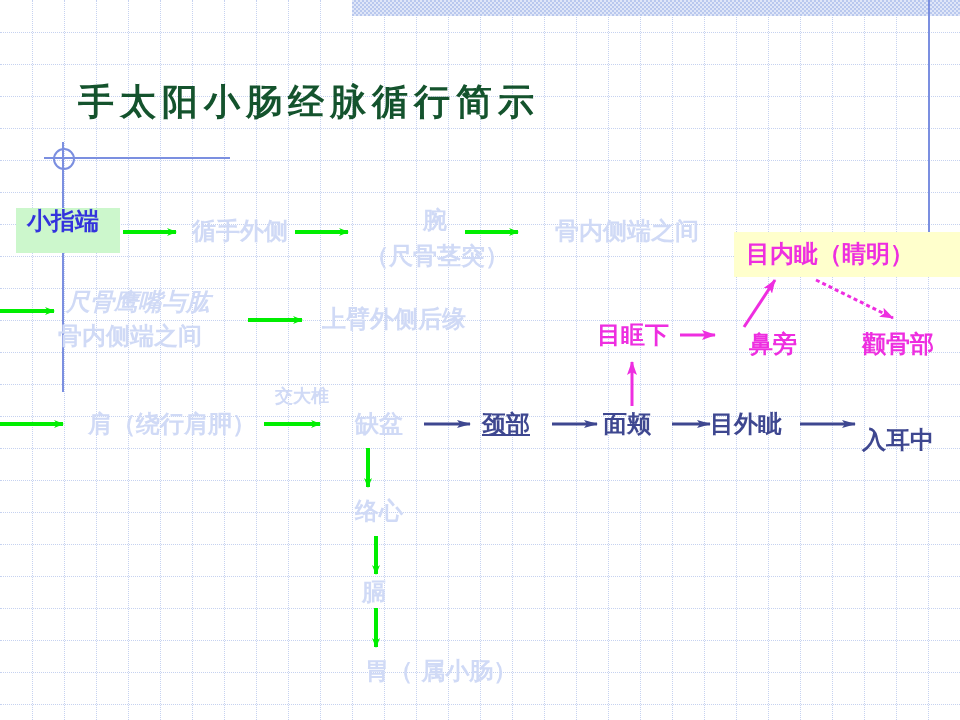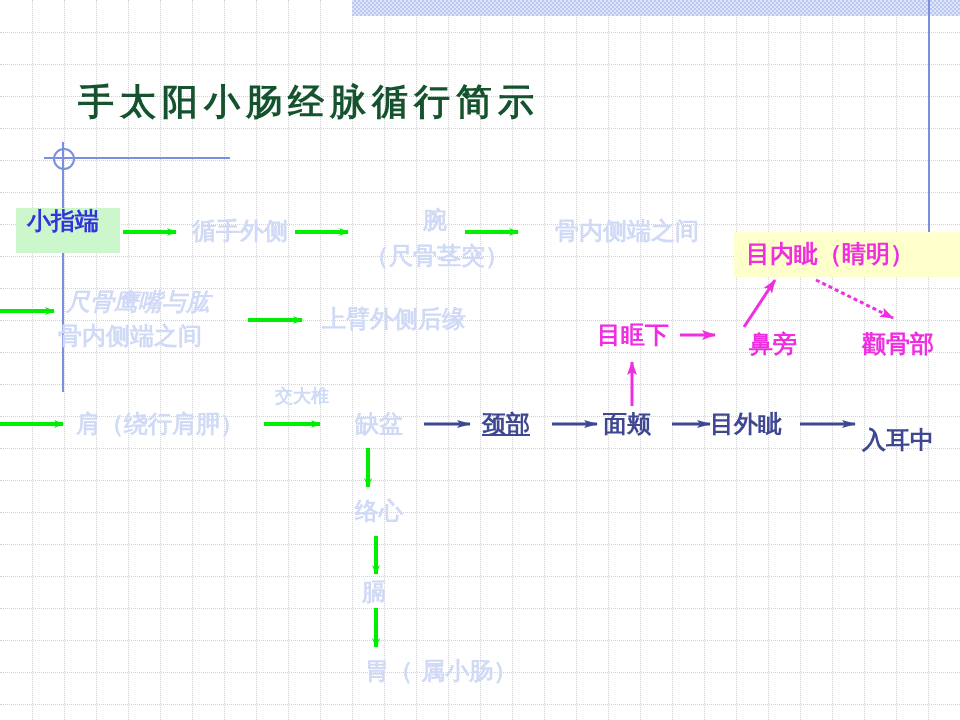--- a/index.html
+++ b/index.html
@@ -114,21 +114,21 @@
 <div class="t blue" style="left:27px; top:207px;">小指端</div>
 <div class="t faded" style="left:192px; top:217px;">循手外侧</div>
 <div class="t faded center" style="left:350px; top:206px; width:170px;">腕</div>
 <div class="t faded center" style="left:352px; top:242px; width:170px;">（尺骨茎突）</div>
 <div class="t faded" style="left:555px; top:217px;">骨内侧端之间</div>
 
 <div class="t faded" style="left:66px; top:288px;font-style:italic;">尺骨鹰嘴与肱</div>
 <div class="t faded" style="left:58px; top:322px;">骨内侧端之间</div>
 <div class="t faded" style="left:322px; top:305px;">上臂外侧后缘</div>
 
-<div class="t faded" style="left:76px; top:410px;">肩（绕行肩胛）</div>
+<div class="t faded" style="left:88px; top:410px;">肩（绕行肩胛）</div>
 <div class="t faded small" style="left:275px; top:385px;">交大椎</div>
 <div class="t faded" style="left:355px; top:410px;">缺盆</div>
 <div class="t navy" style="left:482px; top:410px;text-decoration:underline;">颈部</div>
 <div class="t navy" style="left:603px; top:410px;">面颊</div>
 <div class="t navy" style="left:710px; top:410px;text-align:center;">目外眦</div>
 <div class="t navy" style="left:862px; top:426px;">入耳中</div>
 
 <div class="t faded" style="left:355px; top:497px;">络心</div>
 <div class="t faded" style="left:362px; top:578px;">膈</div>
 <div class="t faded" style="left:365px; top:657px;">胃（ 属小肠）</div>

